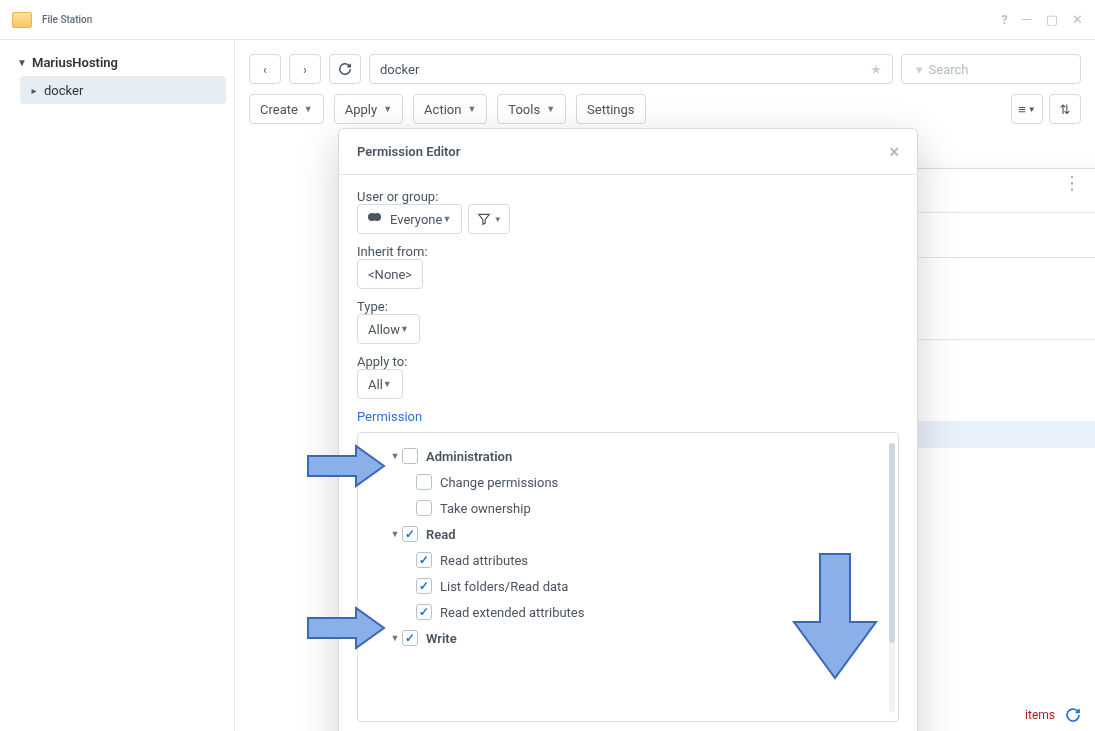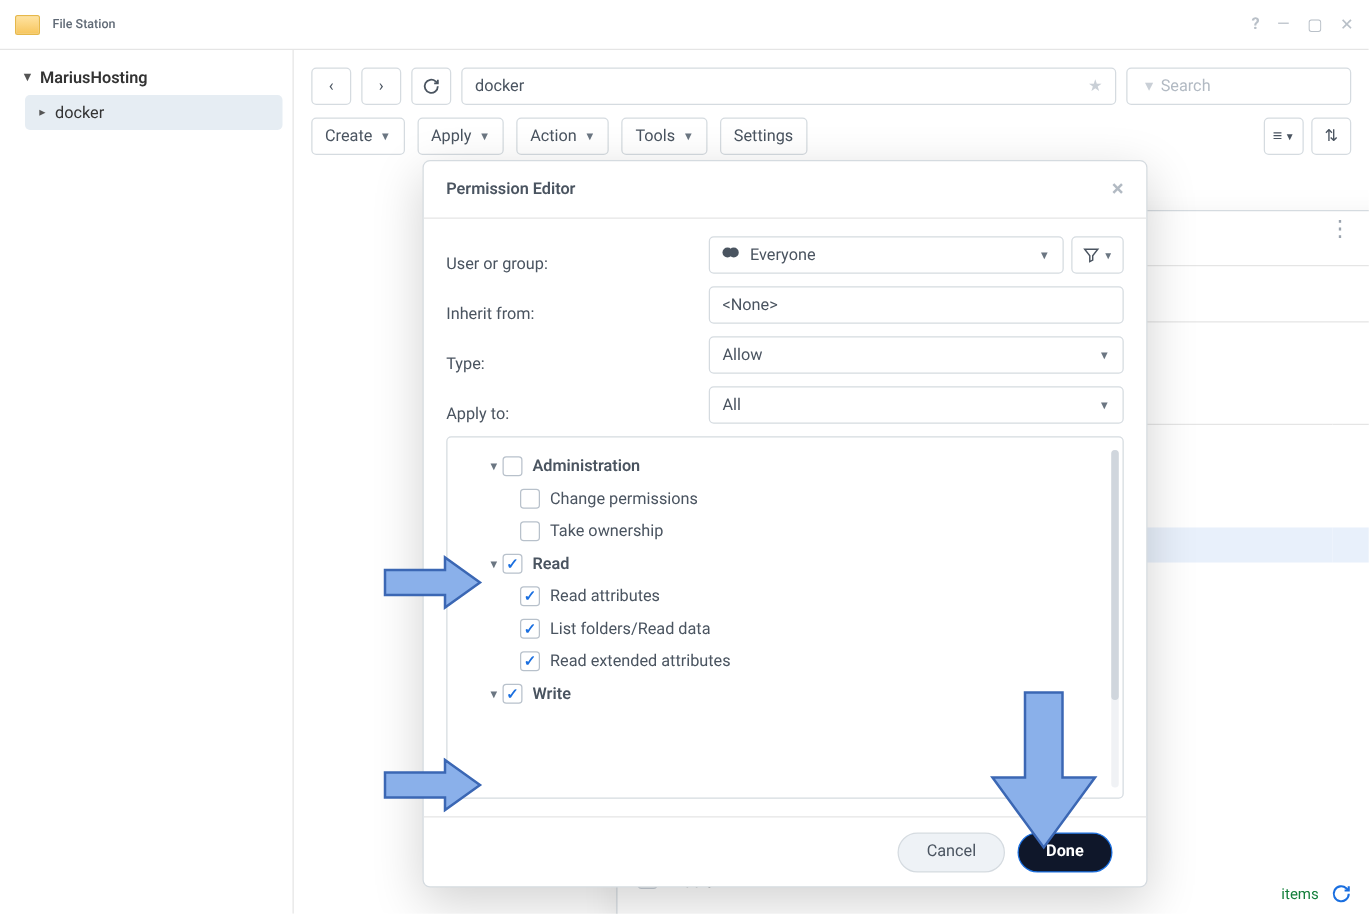--- a/index.html
+++ b/index.html
@@ -39,28 +39,28 @@
 .props-modal .hdr { height: 44px; display: flex; align-items: center; padding: 0 16px; border-bottom: 1px solid #e5e5e5; font-weight: 600; color: #4a5460; }
 .props-modal .tabs { display: flex; gap: 0; padding: 12px 16px 0; border-bottom: 1px solid #e5e5e5; }
 .props-modal .tab { padding: 8px 14px; border: 1px solid transparent; border-bottom: none; border-radius: 4px 4px 0 0; color: #4a5460; cursor: pointer; }
 .props-modal .tab.active { border-color: #d5dbe0; background: #fff; font-weight: 600; }
 .props-modal .body { padding: 14px 16px 20px; }
 .props-modal .subhdr { display:flex; align-items:center; gap:8px; margin-bottom:10px; }
 .props-modal table { width: 100%; border-collapse: collapse; font-size: 13px; color:#4a5460; }
 .props-modal th { text-align: left; font-weight: 500; color:#6b7682; padding: 6px 8px; border-bottom:1px solid #e5e5e5; }
 .props-modal td { padding: 6px 8px; }
 .props-modal tr.sel { background: #e8f0fb; }
-.footer-info { position:absolute; right: 14px; bottom: 8px; color:#15803d; font-size:12px; display:flex; align-items:center; gap:10px; }
+.footer-info { position:absolute; right: 14px; bottom: 8px; color:#b91c1c; font-size:12px; display:flex; align-items:center; gap:10px; }
 
 
 .perm-modal { position: absolute; left: 338px; top: 128px; width: 580px; background: #fff; border: 1px solid #d5dbe0; border-radius: 6px; box-shadow: 0 12px 40px rgba(0,0,0,0.18); z-index: 10; }
 .perm-modal .hdr { height: 46px; display: flex; align-items: center; padding: 0 18px; border-bottom: 1px solid #e5e5e5; font-weight: 600; color: #4a5460; }
 .perm-modal .hdr .x { margin-left: auto; color: #b2bac3; cursor: pointer; font-size: 18px; }
 .perm-modal .body { padding: 14px 18px; }
-.form-row { display: flex; align-items: flex-end; margin-bottom: 10px; }
+.form-row { display: flex; align-items: flex-start; margin-bottom: 10px; flex-direction: column; }
 .form-row .lbl { width: 210px; color: #4a5460; }
 .form-row .ctrl { flex: 1; display:flex; gap:6px; }
 .select { flex: 1; height: 30px; border: 1px solid #d5dbe0; border-radius: 4px; display: flex; align-items: center; padding: 0 10px; color: #4a5460; cursor: pointer; }
 .select .caret { margin-left: auto; font-size: 9px; color: #6b7682; }
 .filter-btn { width: 42px; height:30px; border:1px solid #d5dbe0; border-radius:4px; display:flex; align-items:center; justify-content:center; color:#4a5460; cursor:pointer; }
 
 .section-label { color: #2f6fd4; font-size: 13px; margin: 6px 0 8px; }
 .perm-tree { border: 1px solid #d5dbe0; border-radius: 4px; height: 290px; overflow-y: auto; padding: 10px 8px; position: relative; }
 .perm-node { display: flex; align-items: center; height: 26px; color: #4a5460; }
 .perm-node.group { font-weight: 600; }
@@ -269,20 +269,21 @@
     </div>
     <div class="form-row">
       <div class="lbl">Apply to:</div>
       <div class="ctrl">
           <div class="select">
             <span>All</span>
             <span class="caret">▼</span>
           </div>
         </div>
     </div>
+    <div class="section-label">Permission</div>
 
     <div class="perm-tree">
       <div class="scrollbar-track"></div>
       <div class="scrollbar-thumb"></div>
 
       <div class="perm-node group indent-1">
         <span class="disclose">▼</span>
         <span class="cb"></span>
         <span>Administration</span>
       </div>

